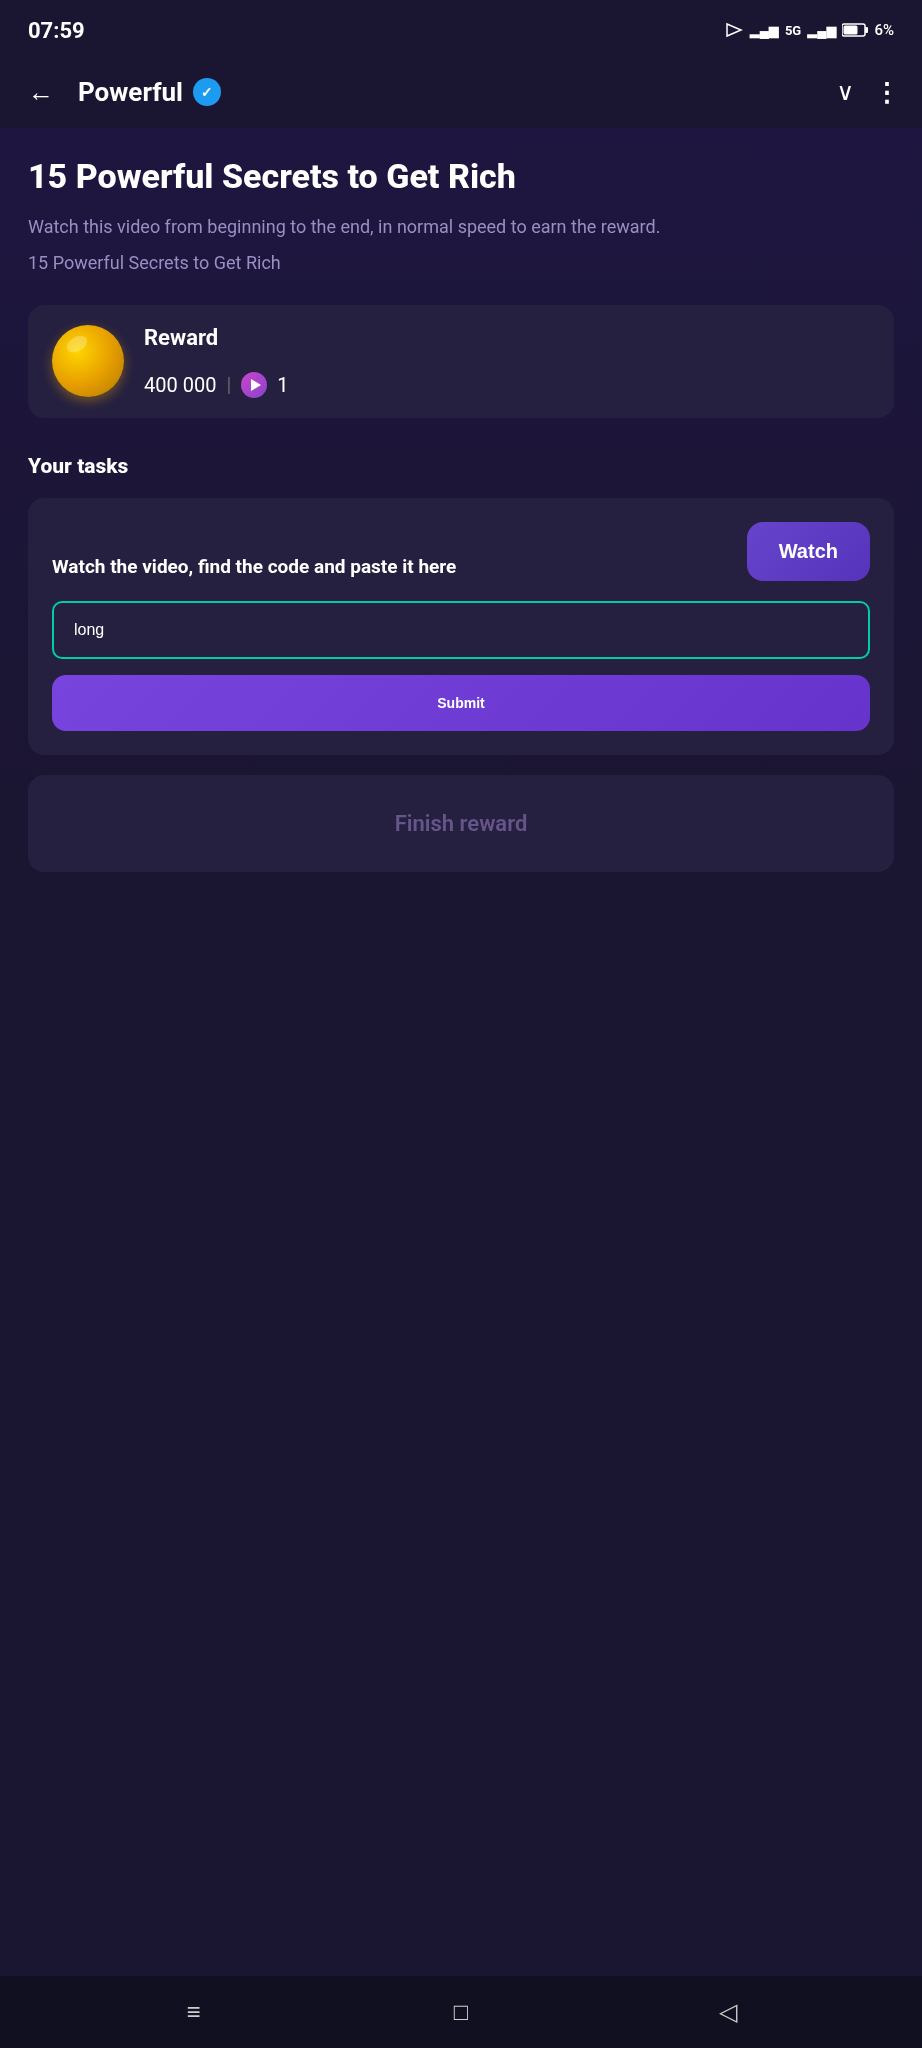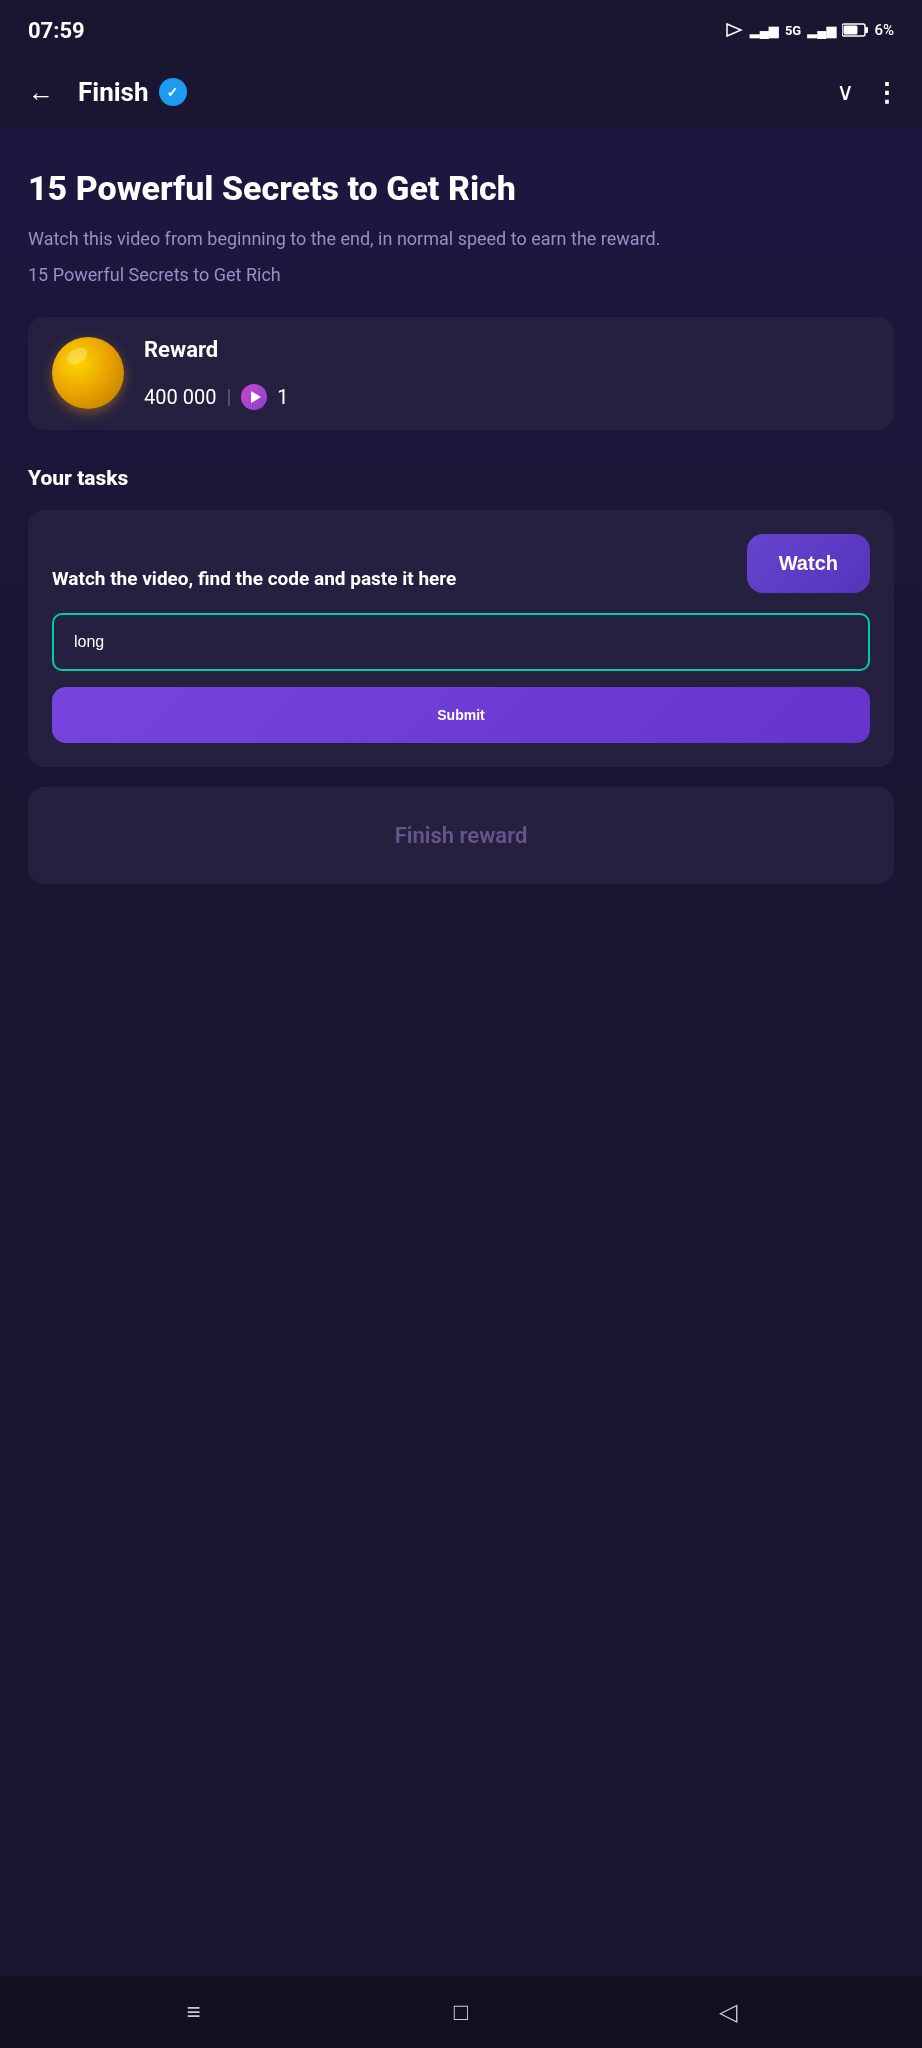--- a/index.html
+++ b/index.html
@@ -104,21 +104,21 @@
       font-size: 26px;
       color: #ffffff;
       cursor: pointer;
       font-weight: 700;
       letter-spacing: 2px;
     }
 
     
     .main-content {
       flex: 1;
-      padding: 40px 28px;
+      padding: 28px 28px;
       background: linear-gradient(180deg, #1e1640 0%, #1a1530 40%, #1a1530 100%);
     }
 
     .page-title {
       font-size: 34px;
       font-weight: 800;
       color: #ffffff;
       line-height: 1.2;
       margin-bottom: 16px;
     }
@@ -344,21 +344,21 @@
       <rect x="23" y="4" width="3" height="6" rx="1" fill="white"></rect>
       <rect x="1.5" y="2.5" width="14" height="9" rx="1.5" fill="white"></rect>
     </svg>
     <span style="font-size:15px;font-weight:500;">6%</span>
   </div>
 </div>
 
 <div class="nav-bar">
   <span class="nav-back">←</span>
   <div class="nav-title-area">
-    <span class="nav-title">Finish</span>
+    <span class="nav-title">Powerful</span>
     <div class="verified-badge">
       <span style="font-size:14px;font-weight:700;">✓</span>
     </div>
   </div>
   <div class="nav-actions">
     <span class="nav-chevron" style="font-size:24px;">∨</span>
     <span class="nav-more">⋮</span>
   </div>
 </div>
 

